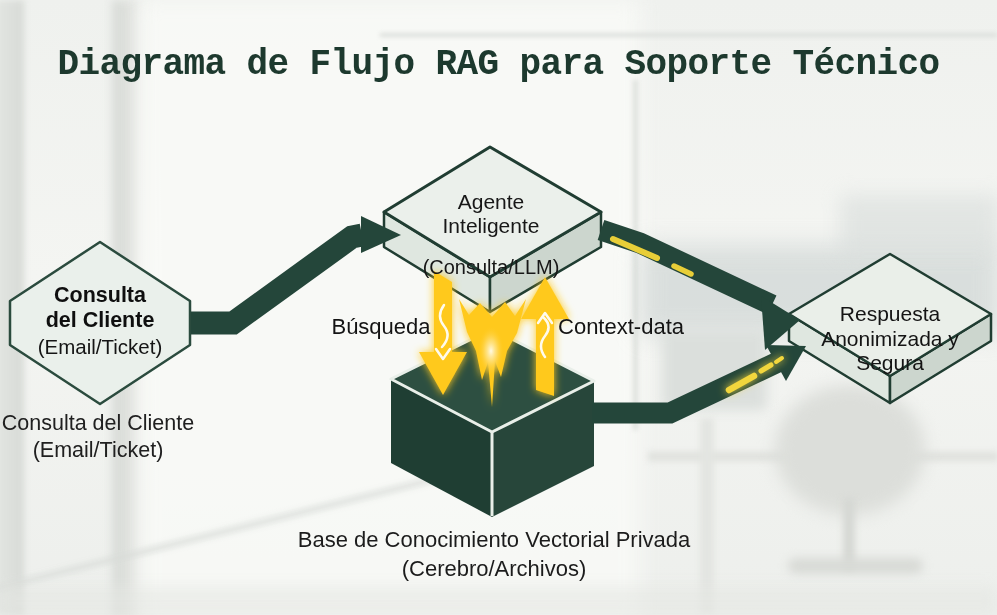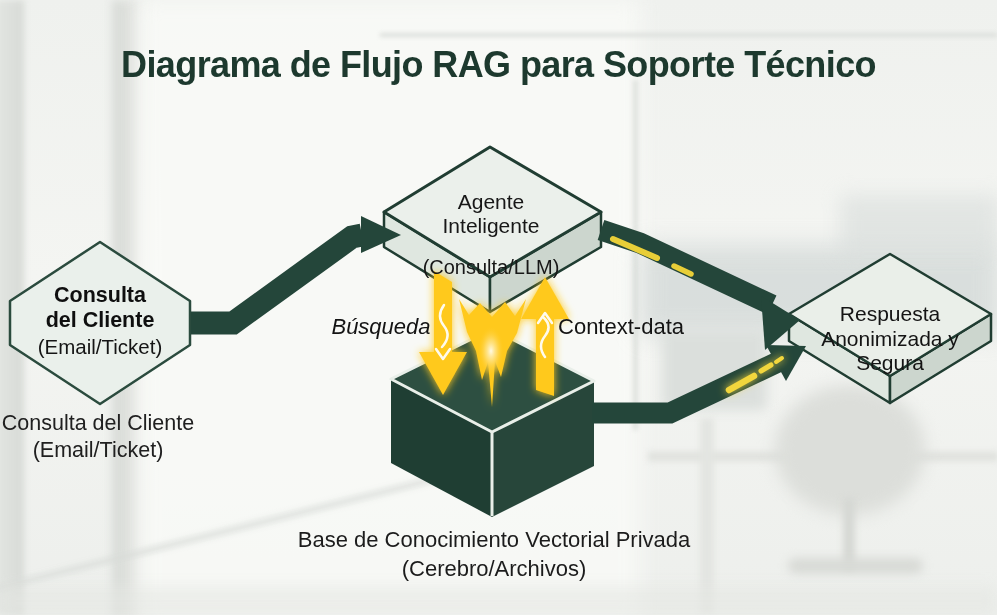--- a/index.html
+++ b/index.html
@@ -23,30 +23,30 @@
   .bg-chairback{left:775px;top:385px;width:150px;height:130px;background:#dcdeda;border-radius:50%;filter:blur(8px);}
   .bg-chairpole{left:843px;top:498px;width:12px;height:72px;background:#d6d8d4;filter:blur(3px);}
   .bg-chairbase{left:788px;top:558px;width:135px;height:16px;background:#d8dad6;border-radius:8px;filter:blur(5px);}
   .bg-floorline{left:-20px;top:590px;width:520px;height:5px;background:#d9dcd8;filter:blur(3px);transform:rotate(-14deg);transform-origin:left center;}
   .bg-bottom{left:0;top:586px;width:997px;height:30px;background:#e5e7e3;opacity:.6;filter:blur(7px);}
 
   .art{position:absolute;left:0;top:0;z-index:2;}
 
   
   .label{position:absolute;z-index:3;color:#1a1a1a;text-align:center;}
-  .title{left:0;right:0;top:44px;font-size:36px;font-weight:bold;letter-spacing:-0.6px;color:#1d392e;}
+  .title{left:0;right:0;top:44px;font-size:36px;font-weight:bold;letter-spacing:-0.6px;color:#1d392e;font-family:Liberation Mono, monospace;}
   .hex-text{left:100px;top:283px;transform:translateX(-50%);}
   .hex-title{font-weight:bold;font-size:21.5px;line-height:1.18;width:120px;margin:0 auto;color:#0f0f0f;}
   .hex-sub{font-size:20.5px;line-height:1.25;white-space:nowrap;color:#151515;}
   .hex-caption{left:98px;top:410px;transform:translateX(-50%);font-size:21.5px;line-height:1.26;color:#202020;white-space:nowrap;}
   .agent-text{left:491px;top:174px;transform:translateX(-50%);}
   .agent-title{font-size:21px;line-height:1.15;width:114px;margin:16px auto;color:#171717;}
   .agent-sub{font-size:20px;line-height:1.3;white-space:nowrap;color:#171717;}
   .edge-label{font-size:22px;color:#141414;white-space:nowrap;}
-  .busqueda{left:381px;top:314px;transform:translateX(-50%);font-style:italic;}
+  .busqueda{left:381px;top:314px;transform:translateX(-50%);}
   .contextdata{left:621px;top:314px;transform:translateX(-50%);}
   .kb-caption{left:494px;top:526px;transform:translateX(-50%);font-size:22px;line-height:1.3;color:#1c1c1c;white-space:nowrap;}
   .resp-text{left:890px;top:286px;transform:translateX(-50%);}
   .resp-title{font-size:21px;line-height:1.17;width:140px;margin:16px auto;color:#141414;}
 </style>
 </head>
 <body>
 
 <div class="stage">
 

